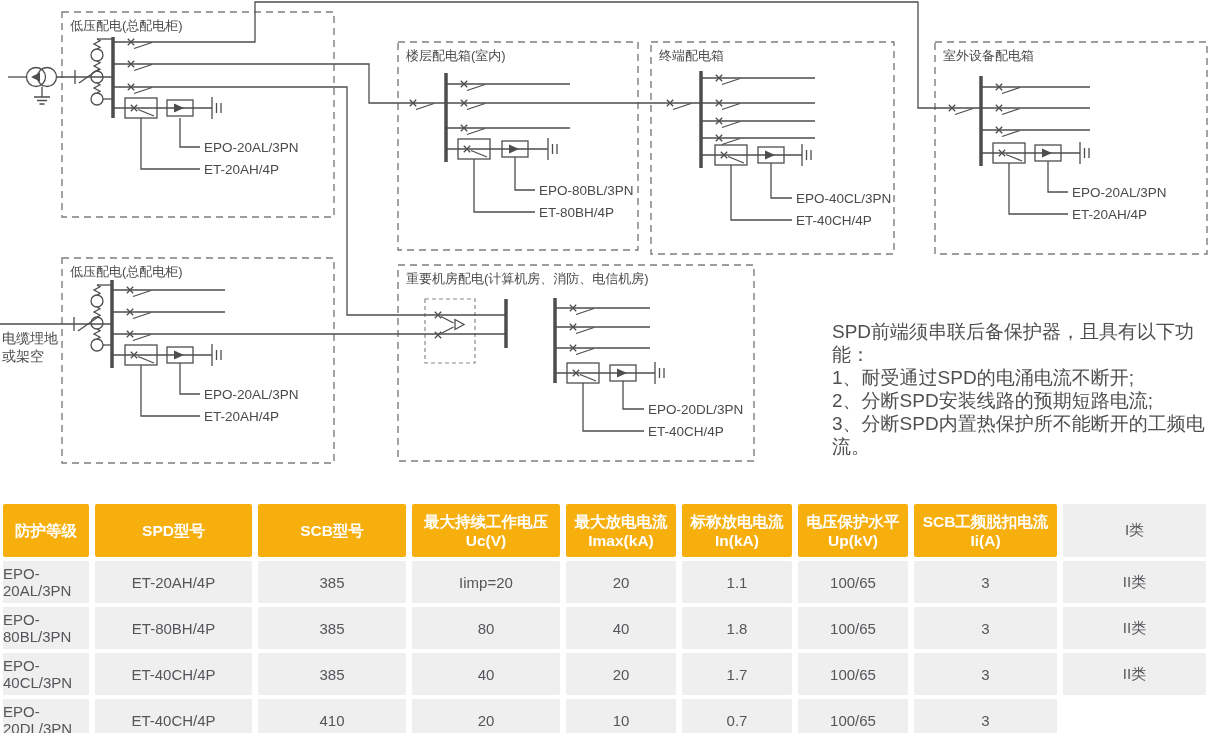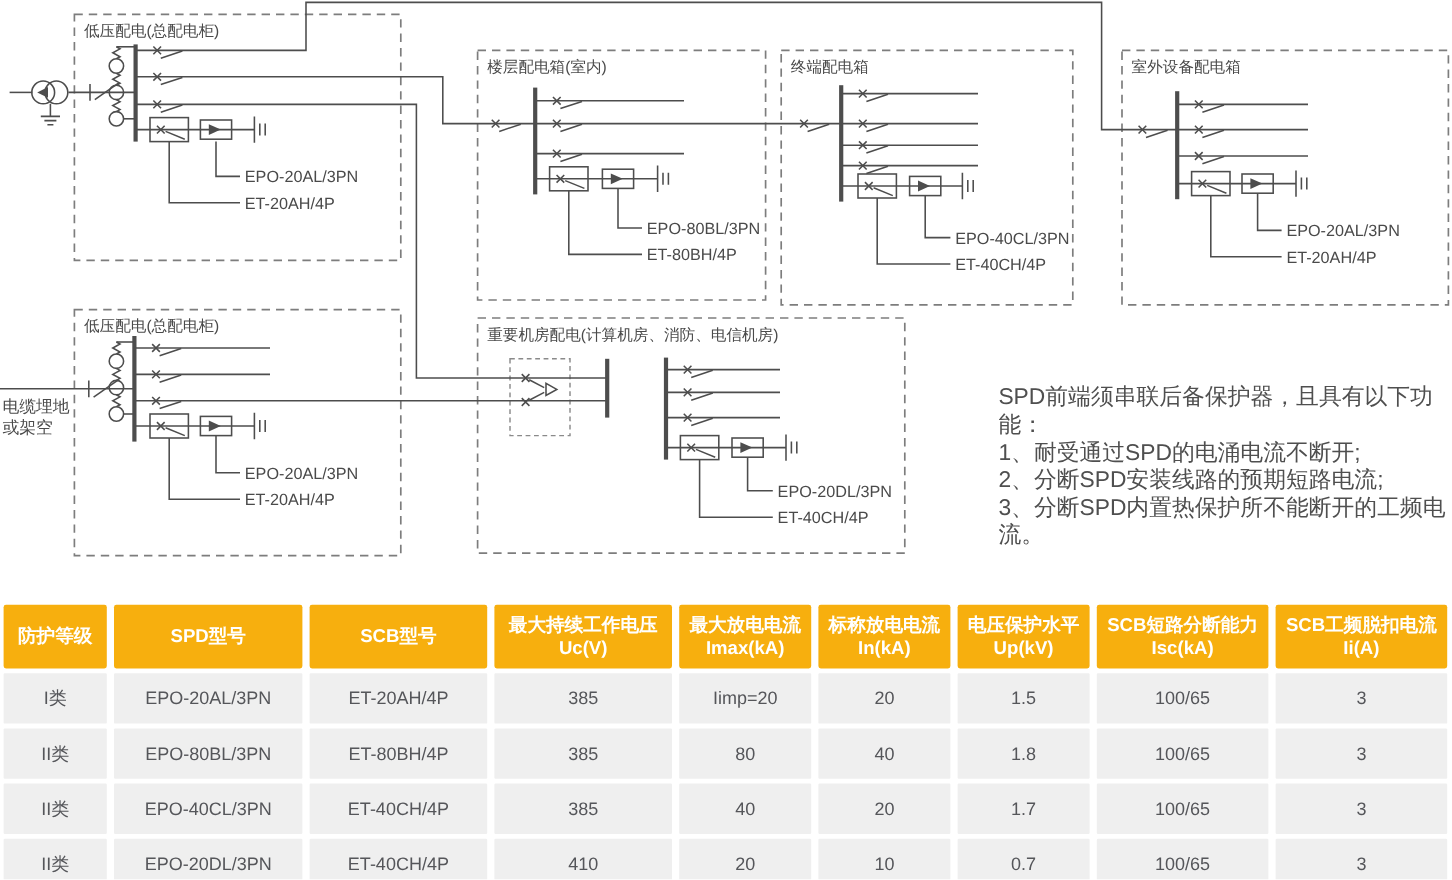--- a/index.html
+++ b/index.html
@@ -266,35 +266,31 @@
       </div>
     <div class="th">
         <span>标称放电电流</span>
         <span>In(kA)</span>
       </div>
     <div class="th">
         <span>电压保护水平</span>
         <span>Up(kV)</span>
       </div>
     <div class="th">
-        <span>SCB短路分断能力</span>
-        <span>Isc(kA)</span>
-      </div>
-    <div class="th">
         <span>SCB工频脱扣电流</span>
         <span>Ii(A)</span>
       </div>
 
     <div class="td">I类</div>
     <div class="td">EPO-20AL/3PN</div>
     <div class="td">ET-20AH/4P</div>
     <div class="td">385</div>
     <div class="td">Iimp=20</div>
     <div class="td">20</div>
-    <div class="td">1.5</div>
+    <div class="td">1.1</div>
     <div class="td">100/65</div>
     <div class="td">3</div>
 
     <div class="td">II类</div>
     <div class="td">EPO-80BL/3PN</div>
     <div class="td">ET-80BH/4P</div>
     <div class="td">385</div>
     <div class="td">80</div>
     <div class="td">40</div>
     <div class="td">1.8</div>

